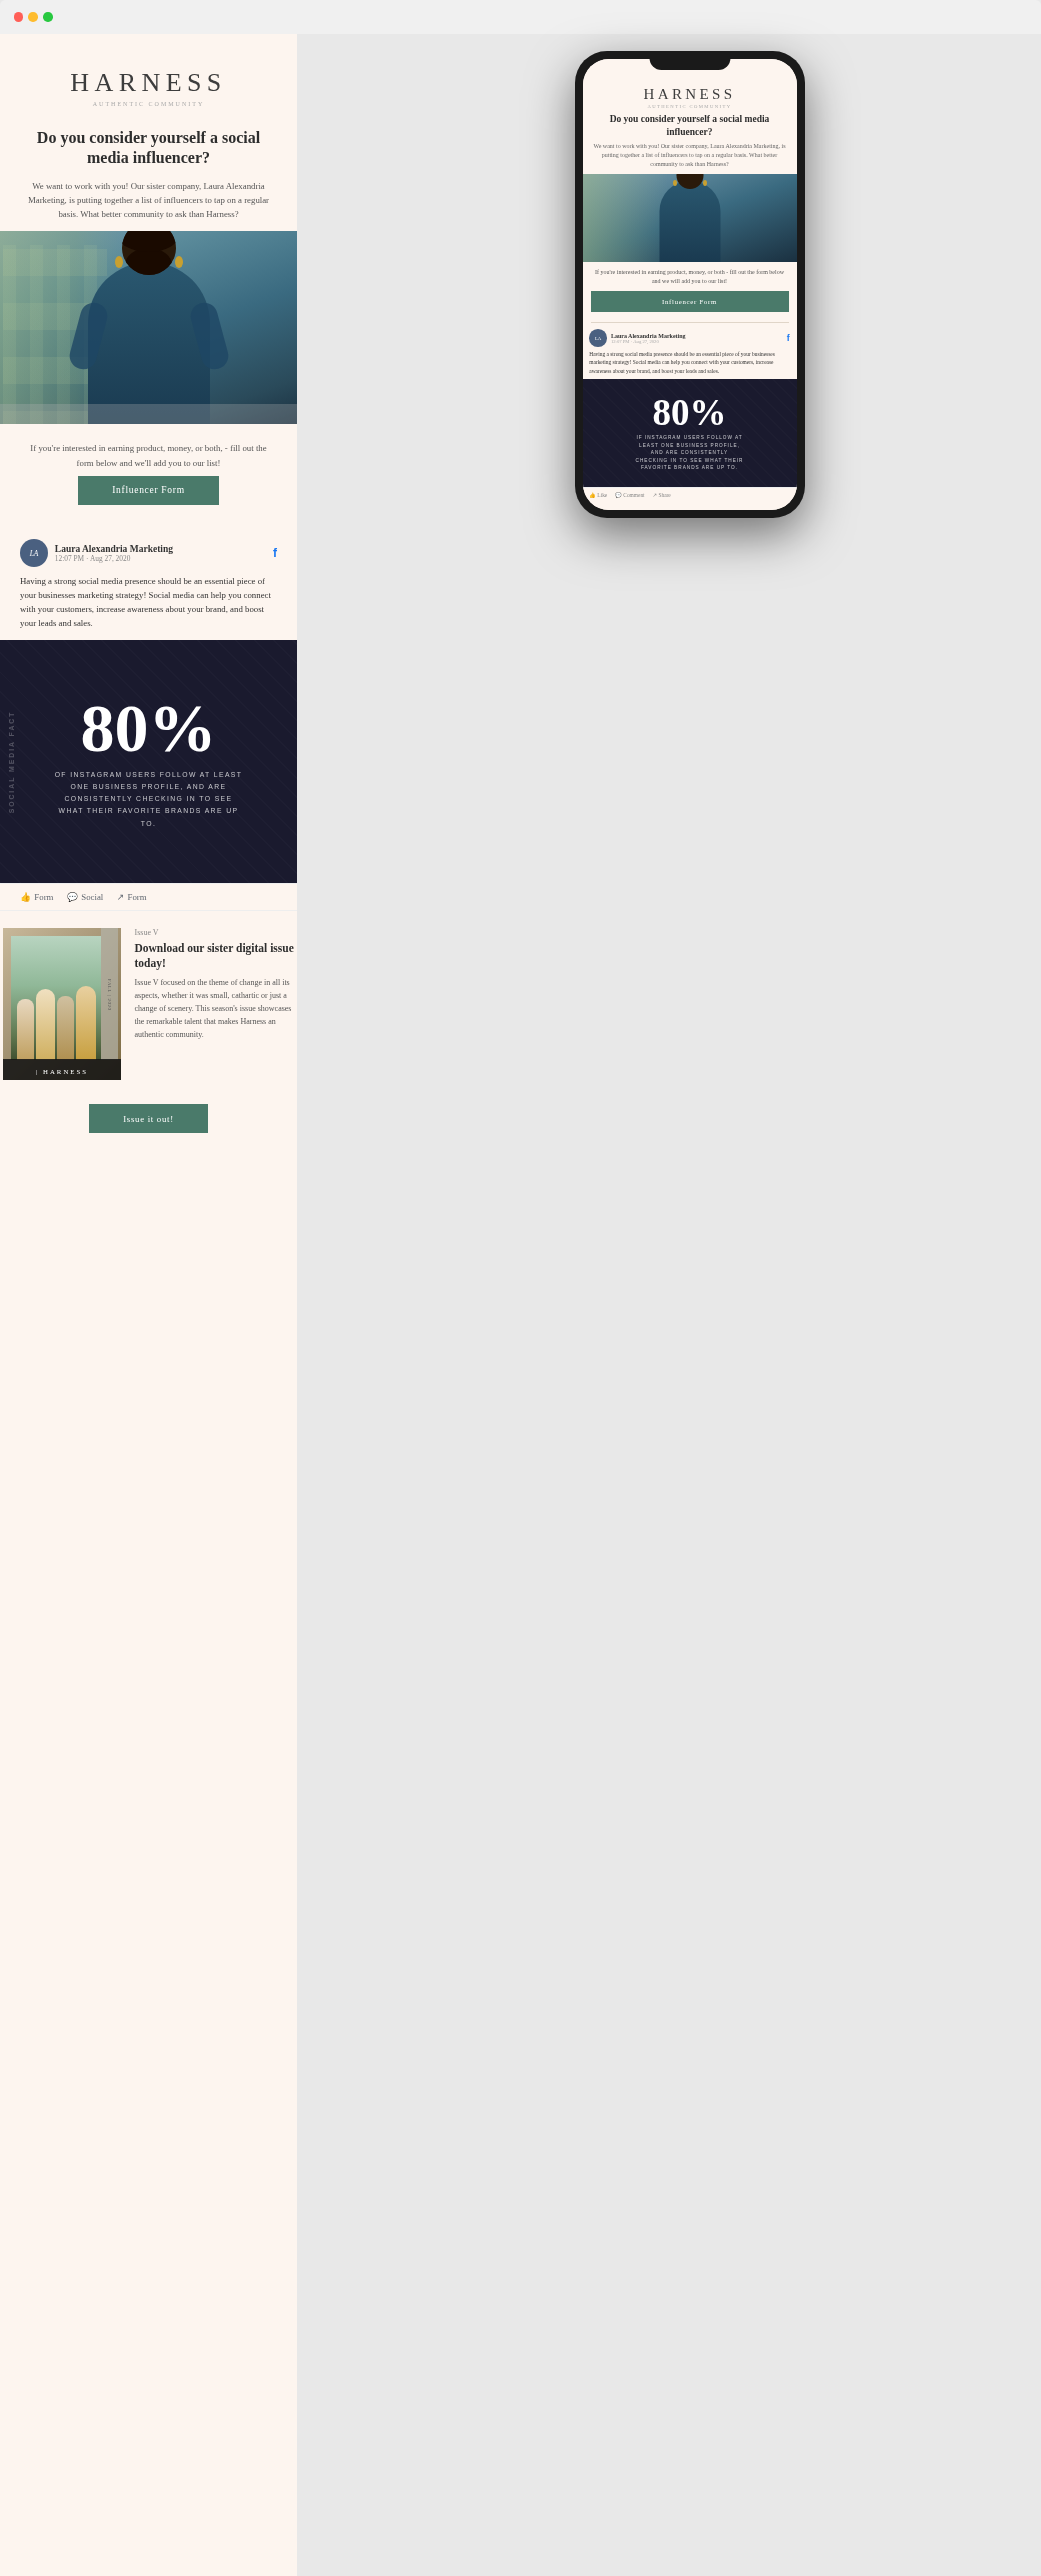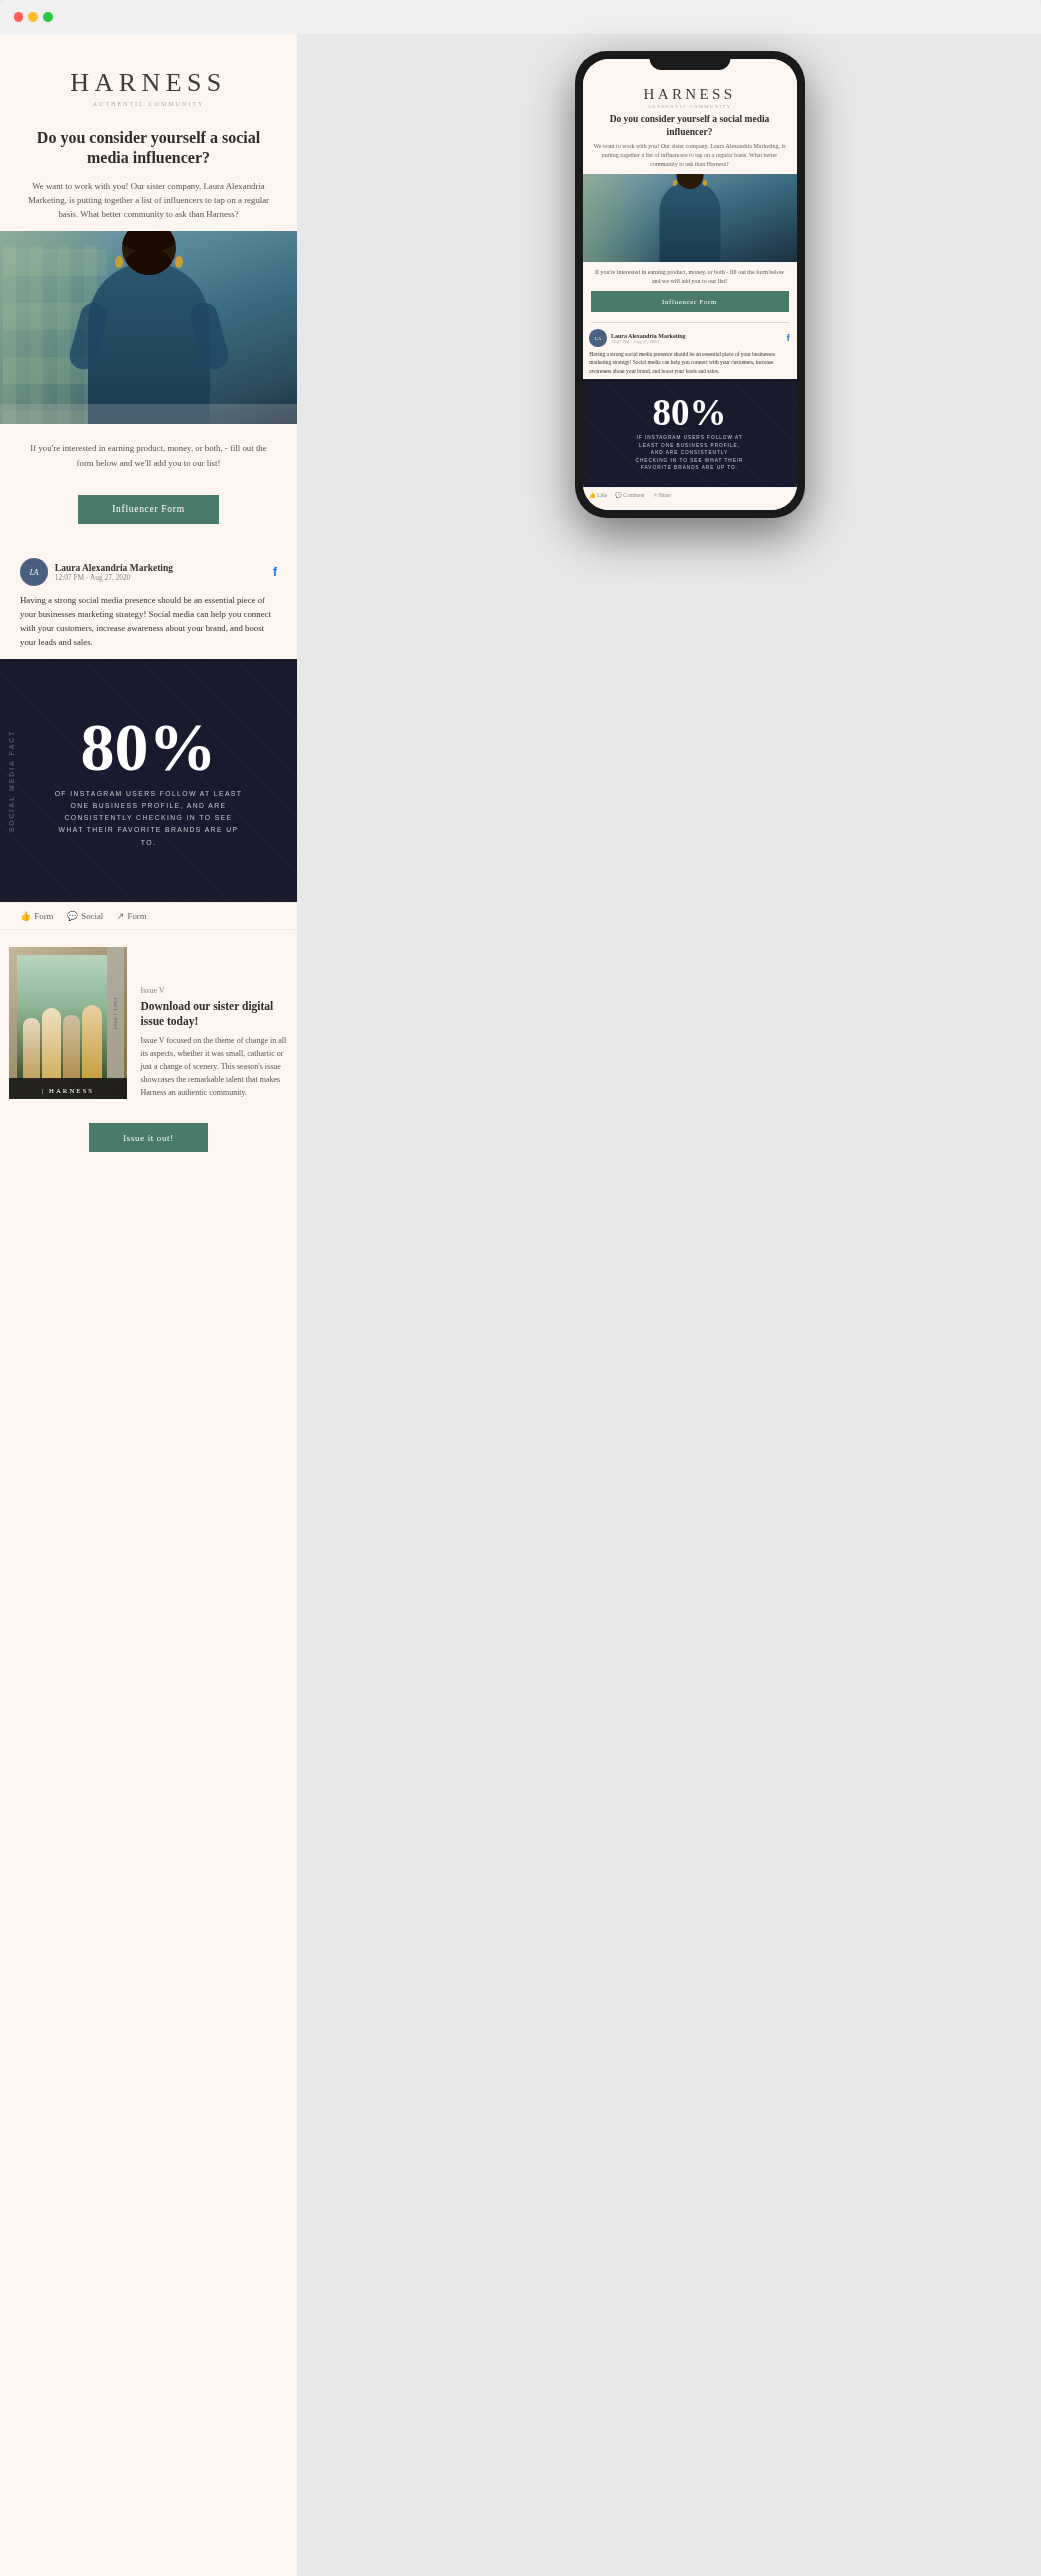--- a/index.html
+++ b/index.html
@@ -52,21 +52,21 @@
       <div style="position:absolute;bottom:54px;left:calc(50% - 74px);width:27px;height:68px;background:rgba(30,70,100,0.8);border-radius:13.5px;transform:rotate(15deg);"></div>
       <div style="position:absolute;bottom:54px;left:calc(50% + 47px);width:27px;height:68px;background:rgba(30,70,100,0.8);border-radius:13.5px;transform:rotate(-15deg);"></div>
 
       <div style="position:absolute;bottom:156px;left:calc(50% - 34px);width:8px;height:12px;background:#c8a030;border-radius:50%;"></div>
       <div style="position:absolute;bottom:156px;left:calc(50% + 26px);width:8px;height:12px;background:#c8a030;border-radius:50%;"></div>
 
       <div style="position:absolute;bottom:0;left:0;right:0;height:20px;background:rgba(180,180,180,0.3);"></div>
     </div>
 
     <div style="background:#fdf5ef; padding:17px 27px; text-align:center;">
-      <p style="font-size:8.8px; color:#555; line-height:1.6; margin-bottom:25px;">If you're interested in earning product, money, or both, - fill out the form below and we'll add you to our list!</p>
+      <p style="font-size:8.8px; color:#555; line-height:1.6; margin-bottom:6px;">If you're interested in earning product, money, or both, - fill out the form below and we'll add you to our list!</p>
       <button style="background:#4a7a6a; color:white; padding:9.5px 34px; font-size:9.5px; letter-spacing:0.7px; border:none; cursor:pointer; font-family:Georgia,serif;">Influencer Form</button>
     </div>
 
     <div style="height:0.7px; background:#ddd; margin:0 27px;"></div>
 
     <div style="background:#fdf5ef; padding:17px 20px 0;">
       <div style="display:flex; align-items:center; gap:6.8px; margin-bottom:6.8px;">
         <div style="width:28px;height:28px;background:#4a6080;border-radius:50%;display:flex;align-items:center;justify-content:center;color:white;font-size:7.4px;font-style:italic;font-family:Georgia,serif;">
           <span>LA</span>
         </div>
@@ -96,21 +96,21 @@
       <div style="display:flex;align-items:center;gap:3.4px;font-size:8.8px;color:#606770;cursor:pointer;">
         <span>💬</span>
         <span>Social</span>
       </div>
       <div style="display:flex;align-items:center;gap:3.4px;font-size:8.8px;color:#606770;cursor:pointer;">
         <span>↗</span>
         <span>Form</span>
       </div>
     </div>
 
-    <div style="background:#fdf5ef; padding:17px 9px; display:flex; gap:13.5px;align-items:flex-end;">
+    <div style="background:#fdf5ef; padding:17px 3px; display:flex; gap:13.5px;">
 
       <div style="width:118px; flex-shrink:0;">
         <div style="width:118px; height:152px; background:linear-gradient(135deg,#c8b89a 0%,#a09070 50%,#7a6840 100%); position:relative; overflow:hidden;">
 
           <div style="position:absolute;inset:8px 20px 20px 8px;background:linear-gradient(180deg,#b8d4c0 0%,#90b898 40%,#607850 80%,#405030 100%);overflow:hidden;">
 
             <div style="position:absolute;bottom:0;left:0;right:0;height:70%;display:flex;align-items:flex-end;justify-content:center;gap:2px;">
               <div style="width:17px;height:61px;background:linear-gradient(180deg,#e8d8c0,#c0a060);border-radius:8px 8px 0 0;"></div>
               <div style="width:19px;height:71px;background:linear-gradient(180deg,#f0e0c0,#d0b060);border-radius:9.5px 9.5px 0 0;"></div>
               <div style="width:17px;height:64px;background:linear-gradient(180deg,#d0c0a0,#b09050);border-radius:8px 8px 0 0;"></div>

